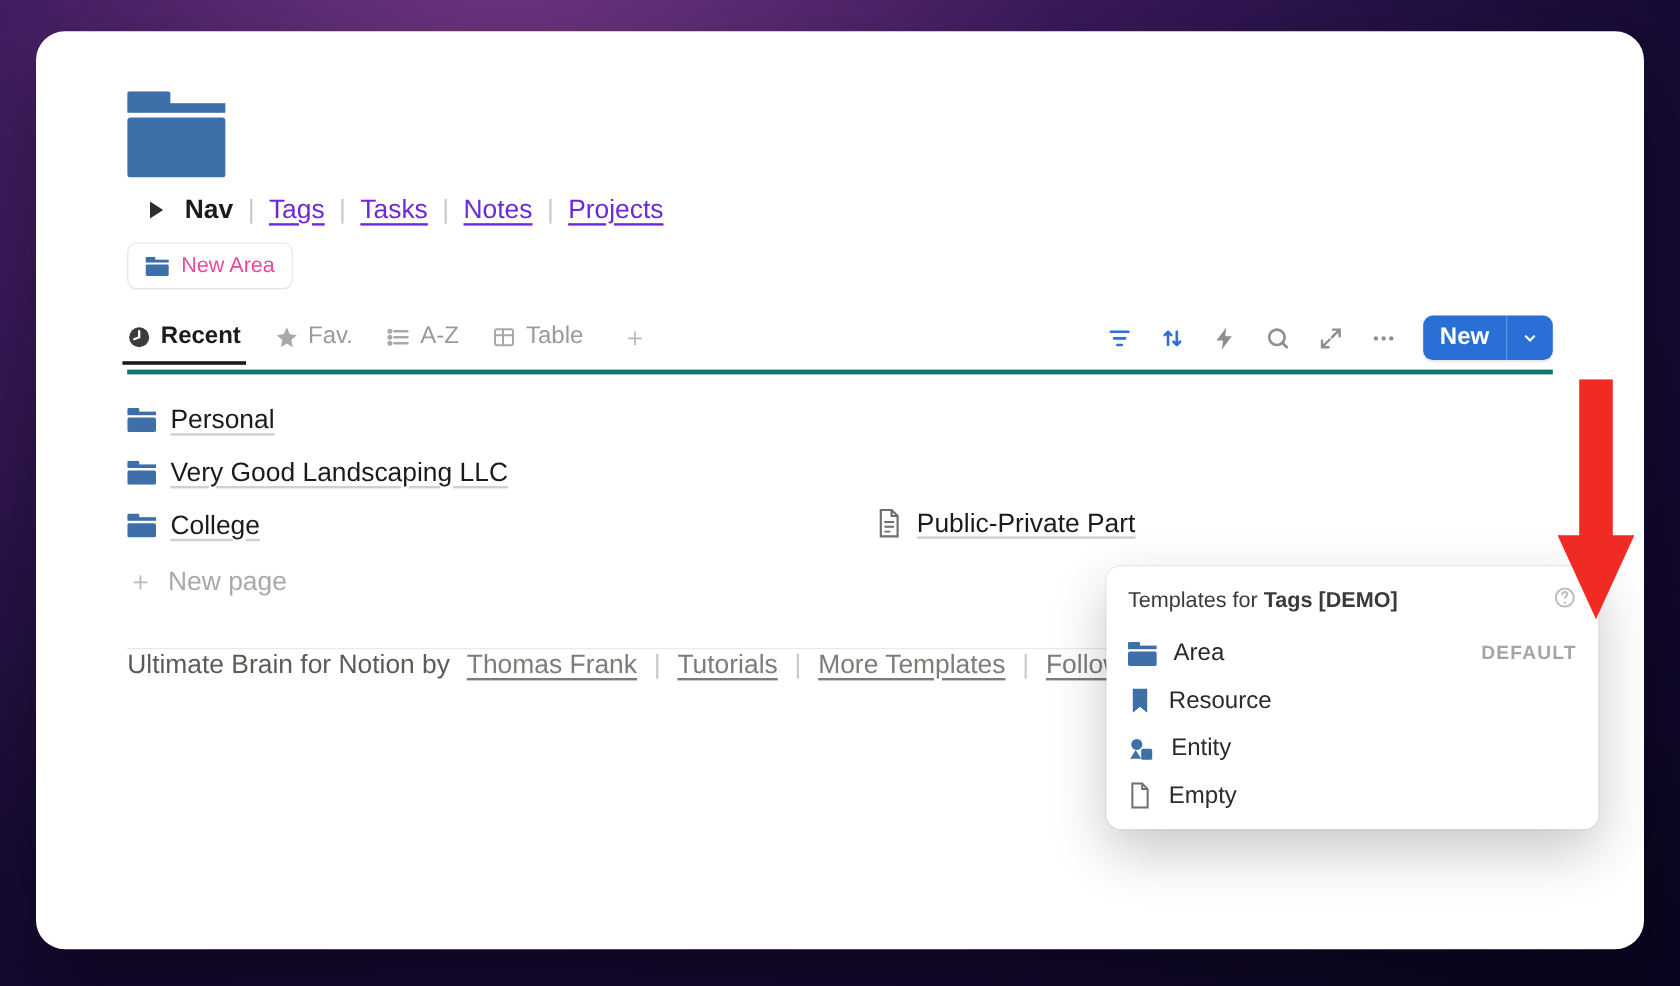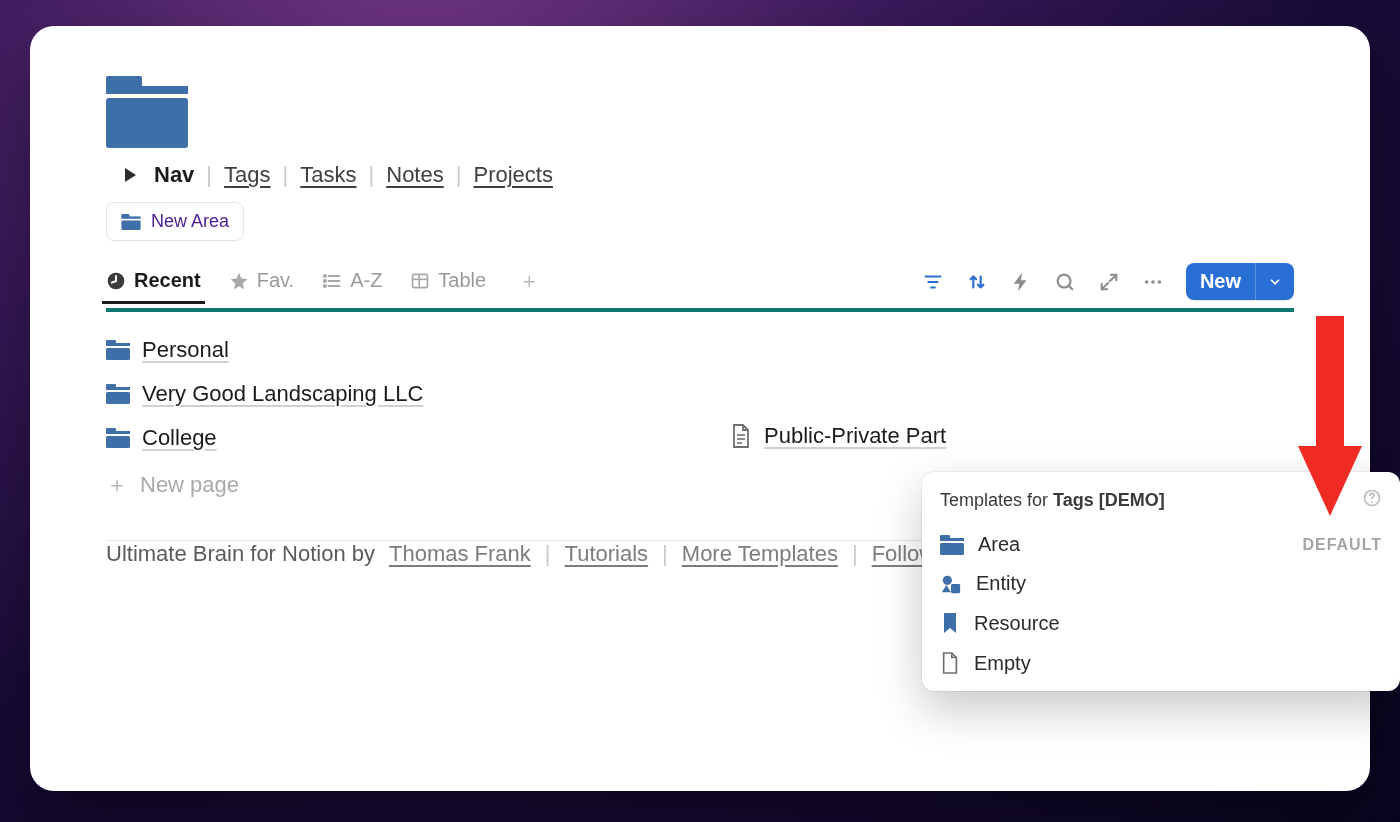--- a/index.html
+++ b/index.html
@@ -47,33 +47,33 @@
   }
   .nav-row .tri {
     width: 0; height: 0;
     border-top: 7px solid transparent;
     border-bottom: 7px solid transparent;
     border-left: 11px solid #2d2d2d;
     margin-right: 6px;
   }
   .nav-row .active { font-weight: 700; color:#1b1b1b; text-decoration:none; }
   .nav-row .sep { color:#c9c9c9; }
-  .nav-row .lnk { color:#404040; text-decoration: underline; text-underline-offset: 4px; cursor:pointer;}
+  .nav-row .lnk { color:#6d28d9; text-decoration: underline; text-underline-offset: 4px; cursor:pointer;}
 
   .new-area-btn {
     margin-top: 14px;
     display: inline-flex;
     align-items: center;
     gap: 10px;
     border: 1px solid #e5e5e5;
     border-radius: 8px;
     padding: 8px 14px;
     font-size: 18px;
     font-weight: 500;
-    color: #4c1d95;
+    color: #ec4899;
     cursor: pointer;
     box-shadow: 0 1px 1px rgba(0,0,0,0.02);
   }
 
   .views-row {
     margin-top: 22px;
     display: flex;
     align-items: center;
     border-bottom: 4px solid #0f766e;
     position: relative;
@@ -130,21 +130,21 @@
     display:flex; flex-wrap:wrap; gap: 14px;
   }
   .footer .fl { color:#7c7c78; text-decoration: underline; text-underline-offset:4px; cursor:pointer;}
   .footer .sepf{ color:#cacac8;}
 
   
   .popover {
     position:absolute;
     top: 446px;
     left: 892px;
-    width: 478px;
+    width: 410px;
     background:#fff;
     border-radius:12px;
     box-shadow: 0 18px 46px rgba(0,0,0,0.22), 0 0 0 1px rgba(15,15,15,0.06);
     padding: 12px 0 8px 0;
   }
   .popover-header{
     display:flex; align-items:center; justify-content:space-between;
     padding: 4px 18px 12px 18px;
     font-size: 18px;
   }
@@ -365,34 +365,34 @@
     <div class="popt">
       <svg class="folder-mini" viewBox="0 0 24 20">
           <rect x="0" y="3" width="24" height="3" fill="#3f6fa8"></rect>
           <rect x="0" y="0" width="10" height="4" rx="1" fill="#3f6fa8"></rect>
           <rect x="0" y="8" width="24" height="12" rx="1.5" fill="#3f6fa8"></rect>
         </svg>
       <span>Area</span>
       <span class="default">DEFAULT</span>
     </div>
     <div class="popt">
+      <svg width="20" height="24" viewBox="0 0 20 24">
+          <path fill="#3f6fa8" d="M4 2h12v20l-6-5-6 5z"></path>
+        </svg>
+      <span>Resource</span>
+    </div>
+    <div class="popt">
       <svg width="22" height="22" viewBox="0 0 24 24">
         <circle cx="8" cy="8" r="5" fill="#3f6fa8"></circle>
         <rect x="12" y="12" width="10" height="10" rx="1.5" fill="#3f6fa8"></rect>
         <path d="M7 13 L2 21 L12 21 Z" fill="#3f6fa8"></path>
       </svg>
       <span>Entity</span>
     </div>
     <div class="popt">
-      <svg width="20" height="24" viewBox="0 0 20 24">
-          <path fill="#3f6fa8" d="M4 2h12v20l-6-5-6 5z"></path>
-        </svg>
-      <span>Resource</span>
-    </div>
-    <div class="popt">
       <svg width="20" height="24" viewBox="0 0 22 26">
         <path d="M4 2h9l5 5v17H4z" fill="none" stroke="#6e6e6c" stroke-width="1.8"></path>
         <path d="M13 2v5h5" fill="none" stroke="#6e6e6c" stroke-width="1.8"></path>
       </svg>
       <span>Empty</span>
     </div>
   </div>
 
   <svg class="arrow" viewBox="0 0 80 210">
     <path d="M40 0 L40 140" stroke="#ef2b24" stroke-width="28"></path>

